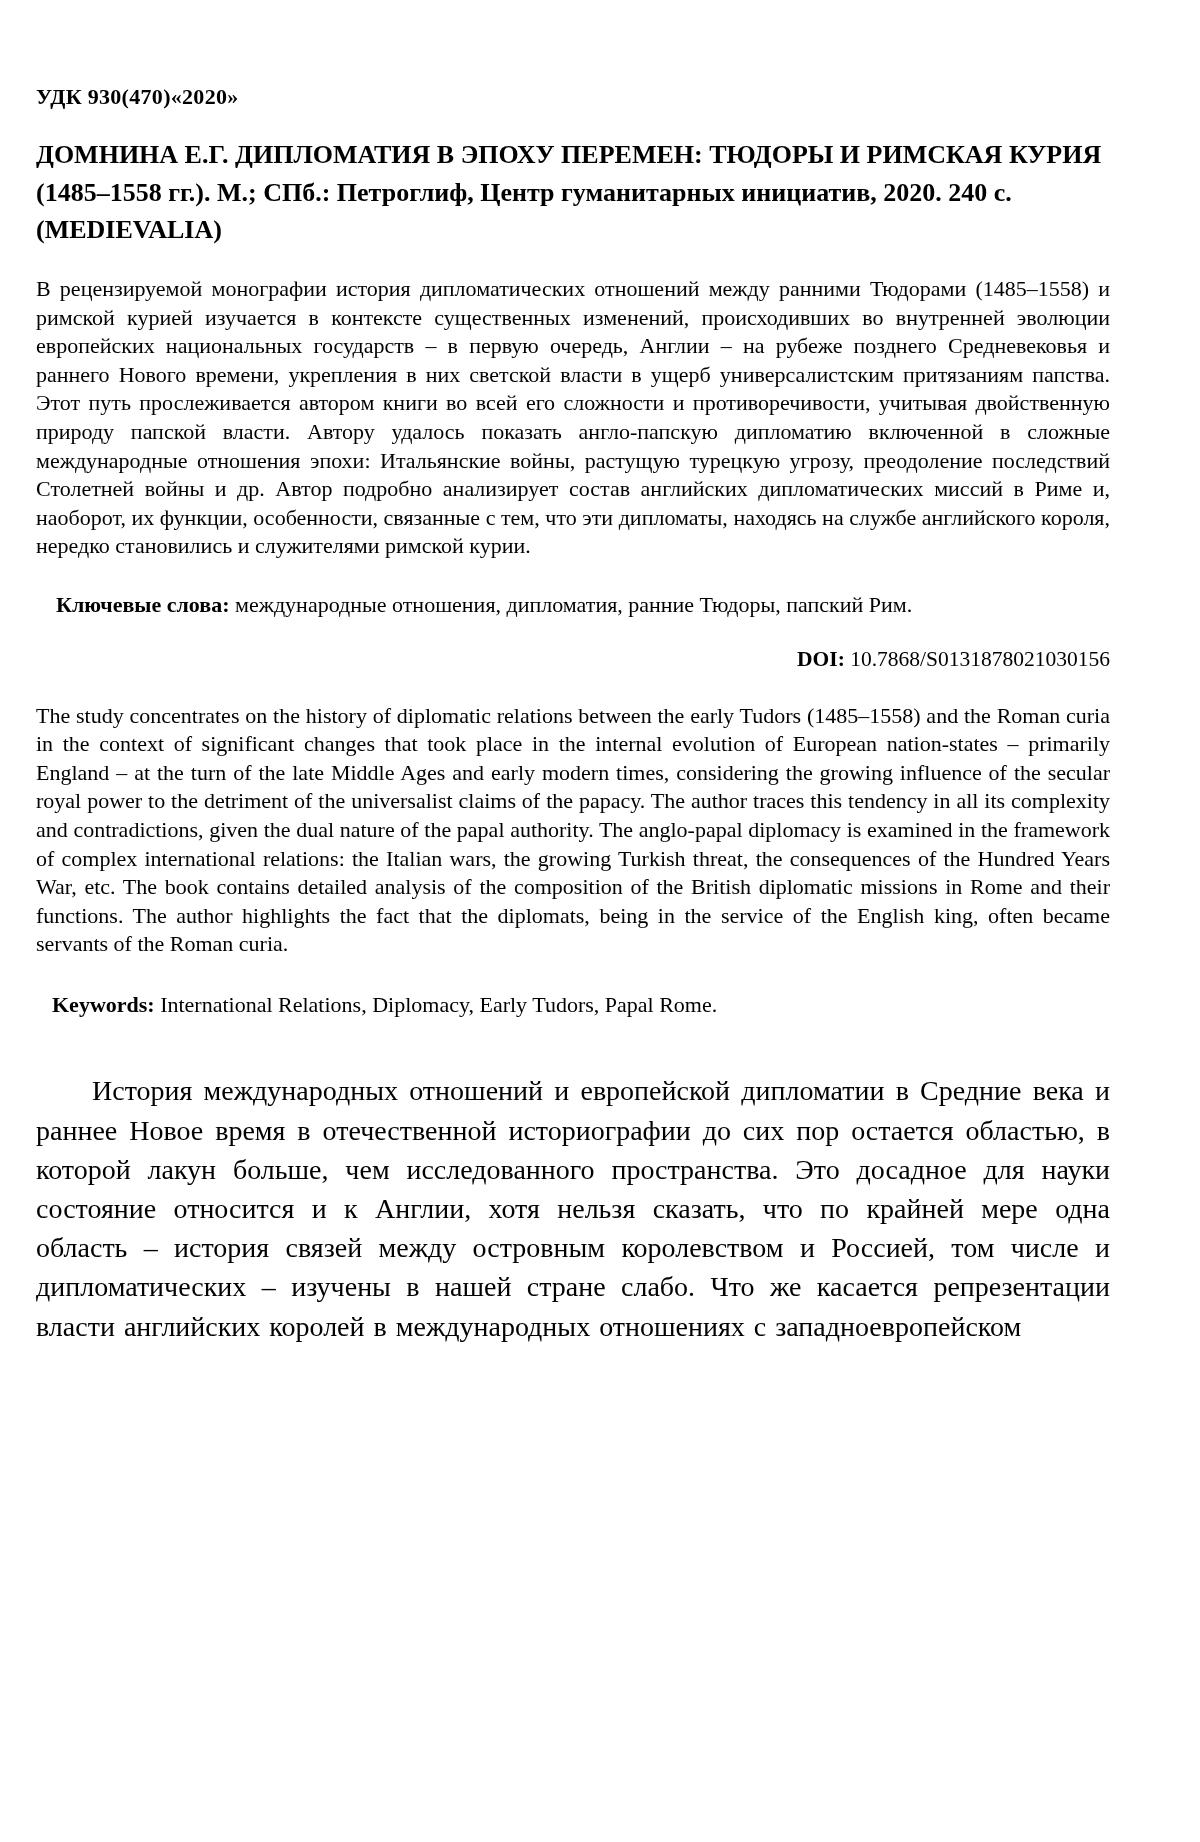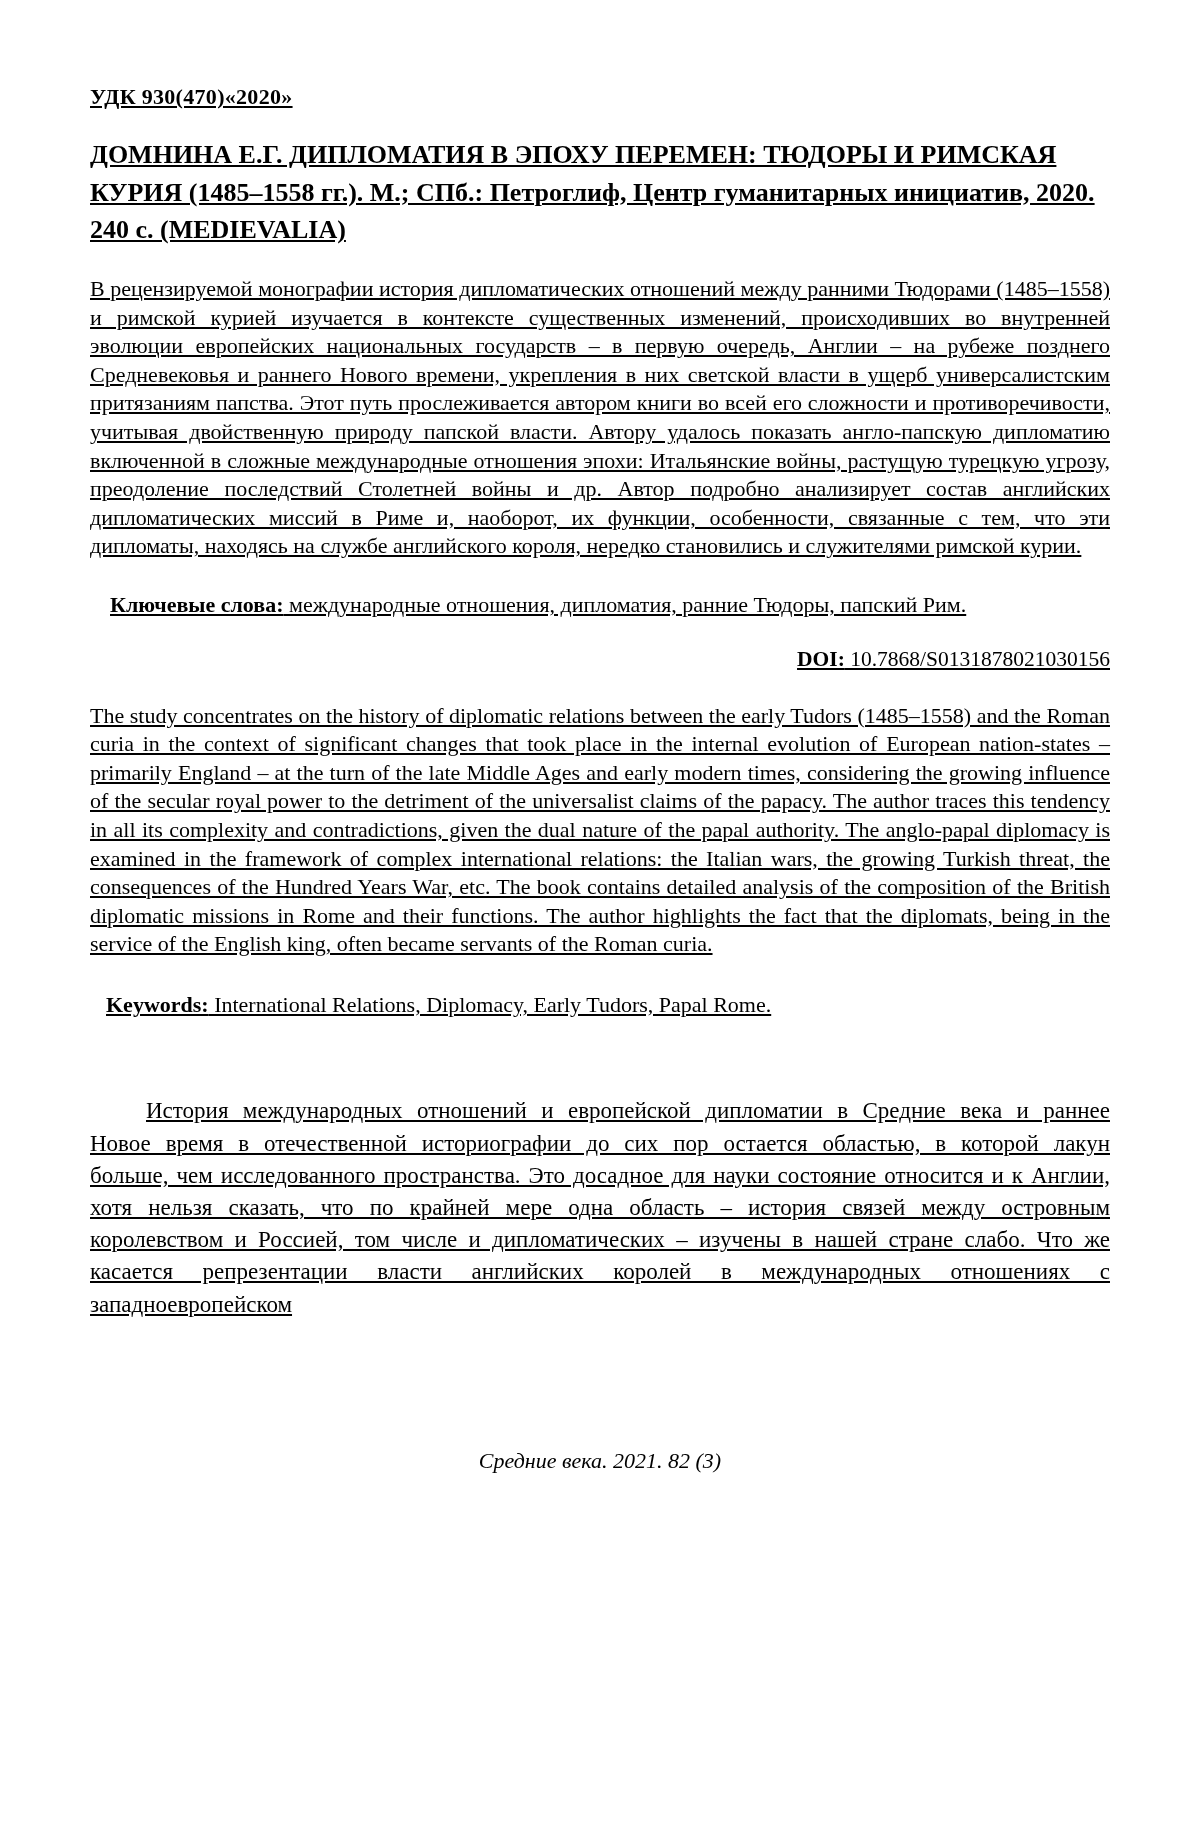--- a/index.html
+++ b/index.html
@@ -7,23 +7,22 @@
     width: 1200px;
     height: 1842px;
     background: #ffffff;
     color: #000000;
     font-family: "Liberation Serif", "DejaVu Serif", serif;
   }
   .page {
     box-sizing: border-box;
     width: 1200px;
     height: 1842px;
-    padding: 84px 90px 0 90px;
+    padding: 84px 90px 0 36px;
     position: relative;
-    text-decoration: underline;
   }
   p { margin: 0; text-align: right; }
   .udk {
     font-weight: bold;
     font-size: 22px;
     letter-spacing: 0.3px;
   }
   .title {
     margin-top: 26px;
     font-weight: bold;
@@ -39,22 +38,22 @@
   .abstract-ru { margin-top: 26px; }
   .kw { margin-top: 30px; margin-left: 20px; }
   .doi-line {
     margin-top: 26px;
     font-size: 21.5px;
     line-height: 1.3;
   }
   .abstract-en { margin-top: 28px; }
   .kw-en { margin-top: 32px; margin-left: 16px; }
   .body-para {
-    margin-top: 76px;
-    font-size: 23px;
+    margin-top: 52px;
+    font-size: 28px;
     line-height: 1.4;
     text-align: justify;
     text-indent: 56px;
     word-spacing: 2px;
   }
   .footer {
     position: absolute;
     left: 0;
     right: 0;
     top: 1448px;
@@ -78,15 +77,14 @@
   <p class="para kw"><strong>Ключевые слова:</strong><span> международные отношения, дипломатия, ранние Тюдоры, папский Рим.</span></p>
 
   <p class="doi-line"><strong>DOI:</strong><span> 10.7868/S0131878021030156</span></p>
 
   <p class="para abstract-en">The study concentrates on the history of diplomatic relations between the early Tudors (1485–1558) and the Roman curia in the context of significant changes that took place in the internal evolution of European nation-states – primarily England – at the turn of the late Middle Ages and early modern times, considering the growing influence of the secular royal power to the detriment of the universalist claims of the papacy. The author traces this tendency in all its complexity and contradictions, given the dual nature of the papal authority. The anglo-papal diplomacy is examined in the framework of complex international relations: the Italian wars, the growing Turkish threat, the consequences of the Hundred Years War, etc. The book contains detailed analysis of the composition of the British diplomatic missions in Rome and their functions. The author highlights the fact that the diplomats, being in the service of the English king, often became servants of the Roman curia.</p>
 
   <p class="para kw-en"><strong>Keywords:</strong><span> International Relations, Diplomacy, Early Tudors, Papal Rome.</span></p>
 
   <p class="body-para">История международных отношений и европейской дипломатии в Средние века и раннее Новое время в отечественной историографии до сих пор остается областью, в которой лакун больше, чем исследованного пространства. Это досадное для науки состояние относится и к Англии, хотя нельзя сказать, что по крайней мере одна область – история связей между островным королевством и Россией, том числе и дипломатических – изучены в нашей стране слабо. Что же касается репрезентации власти английских королей в международных отношениях с западноевропейском</p>
 
-  <div class="footer">Средние века. 2021. 82 (3)</div>
 
 </div>
 
 </body></html>

